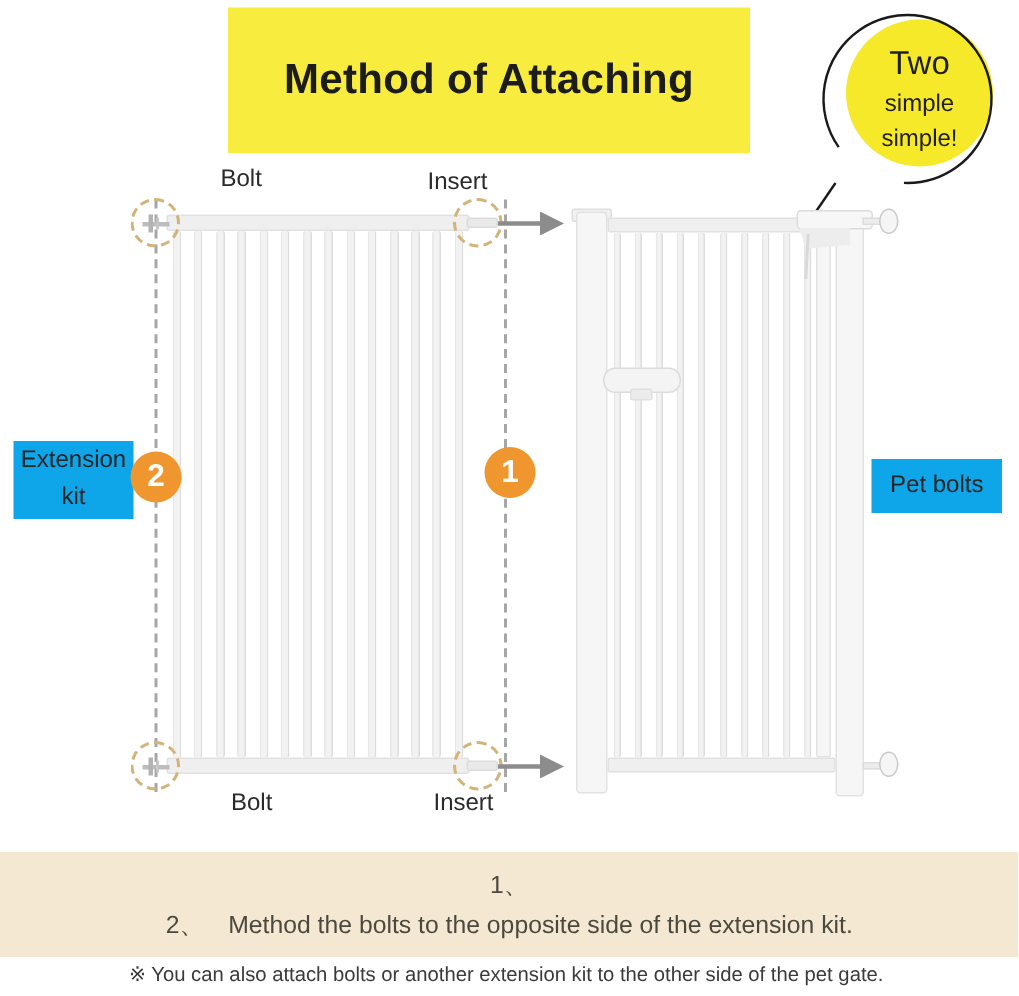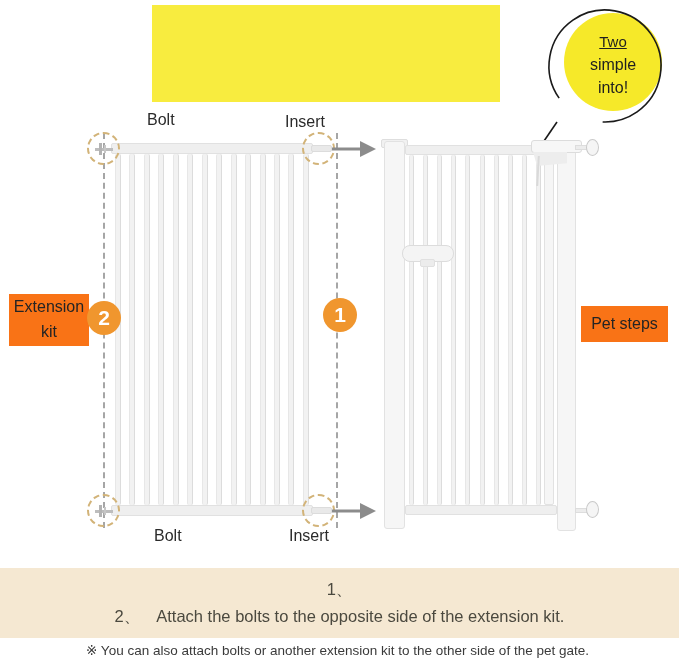--- a/index.html
+++ b/index.html
@@ -18,21 +18,21 @@
     letter-spacing:0.2px; text-align:center;
   }
   
   .bubble { position:absolute; left:543px; top:0; width:136px; height:152px; }
   .bubble svg { position:absolute; left:0; top:0; }
   .bubble-text {
     position:absolute; left:14px; top:14px; width:112px; height:102px;
     display:flex; flex-direction:column; align-items:center; justify-content:center;
     color:#1f1f1f; line-height:1.45; z-index:2;
   }
-  .bubble-text .b1 { font-size:15px;text-decoration:underline; }
+  .bubble-text .b1 { font-size:22px; }
   .bubble-text .b2, .bubble-text .b3 { font-size:16px;text-align:right; }
   
   .vdash { position:absolute; width:0; border-left:2px dashed #a6a6a6; }
   
   .rail { position:absolute; background:#efefef; border:1px solid #e1e1e1; border-radius:2px; }
   .bars { position:absolute; display:flex; justify-content:space-between; }
   .bars i { display:block; width:6px; background:#f2f2f2; border-left:1px solid #e7e7e7; border-right:1px solid #dcdcdc; border-radius:2px; }
   .post { position:absolute; background:#f6f6f6; border:1px solid #e2e2e2; border-radius:3px; }
   .cap  { position:absolute; background:#f1f1f1; border:1px solid #dedede; border-radius:2px; }
   
@@ -42,21 +42,21 @@
   }
   .bolt-glyph { position:relative; width:18px; height:14px; }
   .bolt-glyph .h { position:absolute; left:0; top:6px; width:18px; height:3px; background:#bdbdbd; }
   .bolt-glyph .v1{ position:absolute; left:4px; top:1px; width:3px; height:12px; background:#b3b3b3; }
   .bolt-glyph .v2{ position:absolute; left:9px; top:3px; width:2px; height:8px; background:#c6c6c6; }
   .pin { position:absolute; width:21px; height:7px; background:#e9e9e9; border:1px solid #dcdcdc; border-radius:2px; }
   .arrow { position:absolute; width:44px; height:16px; }
   
   .small-label { position:absolute; font-size:16px; color:#2a2a2a; }
   .gray-box {
-    position:absolute; background:#f97316; display:flex; flex-direction:column;
+    position:absolute; background:#0ea5e9; display:flex; flex-direction:column;
     align-items:center; justify-content:center; font-size:16px; color:#242424; line-height:1.55;
   }
   .badge {
     position:absolute; width:34px; height:34px; border-radius:50%;
     background:#f0962e; color:#ffffff; font-size:21px; font-weight:bold;
     display:flex; align-items:center; justify-content:center;
   }
   
   .latch-handle { position:absolute; left:531px; top:140px; width:51px; height:13px;
     background:#f7f7f7; border:1px solid #dcdcdc; border-radius:3px; }
@@ -82,32 +82,33 @@
     position:absolute; left:0; top:642px; width:675px; text-align:center;
     font-size:13.5px; color:#3a3a3a;
   }
 </style>
 </head>
 <body>
 
 <div id="stage">
 
   <div class="title-box">
+    <span>Method of Attaching</span>
   </div>
 
   <div class="bubble">
     <svg width="136" height="152" viewBox="0 0 136 152">
       <circle cx="70" cy="62" r="49" fill="#f6e929"></circle>
       <circle cx="62" cy="66" r="56" fill="none" stroke="#1a1a1a" stroke-width="1.6" stroke-dasharray="300 52" transform="rotate(-215 62 66)"></circle>
       <line x1="14" y1="122" x2="1" y2="141" stroke="#1a1a1a" stroke-width="1.6"></line>
     </svg>
     <div class="bubble-text">
       <span class="b1">Two</span>
       <span class="b2">simple</span>
-      <span class="b3">into!</span>
+      <span class="b3">simple!</span>
     </div>
   </div>
 
   <div class="vdash" style="left:103px; top:133px; height:395px;"></div>
   <div class="vdash" style="left:336px; top:133px; height:395px;"></div>
 
   <div class="rail" style="left:111px; top:143px; width:202px; height:11px;"></div>
   <div class="bars" style="left:115px; top:154px; width:194px; height:351px;">
     <i></i>
       <i></i>
@@ -194,28 +195,28 @@
 
   <div class="knob-stem" style="left:575px; top:145px;"></div>
   <div class="knob-disc" style="left:586px; top:139px;"></div>
   <div class="knob-stem" style="left:575px; top:508px;"></div>
   <div class="knob-disc" style="left:586px; top:501px;"></div>
 
   <div class="mid-latch"></div>
   <div class="mid-latch-tab"></div>
 
   <div class="gray-box" style="left:581px; top:306px; width:87px; height:36px;">
-    <span>Pet steps</span>
+    <span>Pet bolts</span>
   </div>
 
   <div class="steps-band">
     <div class="step-row">
       <span>1、</span>
     </div>
     <div class="step-row">
       <span>2、</span>
-      <span>Attach the bolts to the opposite side of the extension kit.</span>
+      <span>Method the bolts to the opposite side of the extension kit.</span>
     </div>
   </div>
 
   <div class="note">※ You can also attach bolts or another extension kit to the other side of the pet gate.</div>
 
 </div>
 
 </body></html>

